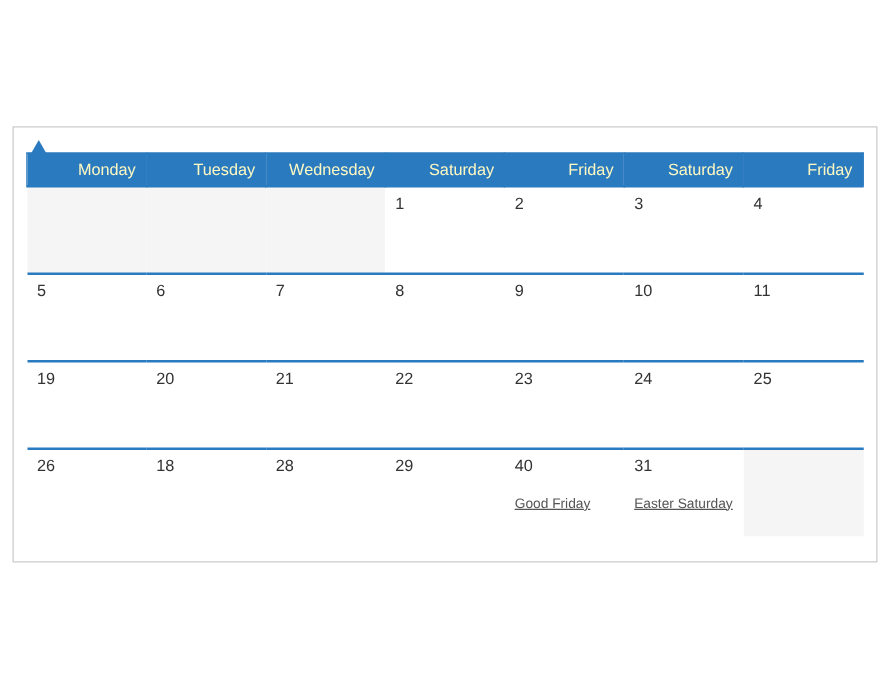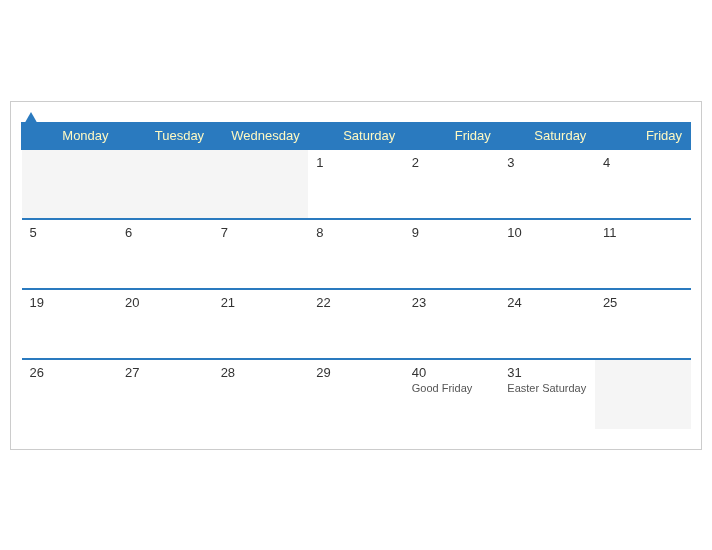--- a/index.html
+++ b/index.html
@@ -99,21 +99,22 @@
     }
     .calendar-table tbody tr td .day-num {
       display: block;
       font-size: 13px;
       color: #333;
     }
     .calendar-table tbody tr td .holiday {
       display: block;
       font-size: 11px;
       color: #555;
-      margin-top: 2px;
+      margin-top: 17px;
+      text-decoration: underline;
     }
     .empty {
       background: #f5f5f5 !important;
     }
   </style>
 </head>
 <body>
 
 <div class="calendar-wrapper">
   <div class="header">
@@ -202,21 +203,21 @@
           </td>
           <td>
             <span class="day-num">25</span>
           </td>
         </tr>
         <tr>
           <td>
             <span class="day-num">26</span>
           </td>
           <td>
-            <span class="day-num">27</span>
+            <span class="day-num">18</span>
           </td>
           <td>
             <span class="day-num">28</span>
           </td>
           <td>
             <span class="day-num">29</span>
           </td>
           <td>
             <span class="day-num">40</span>
             <span class="holiday">Good Friday</span>

